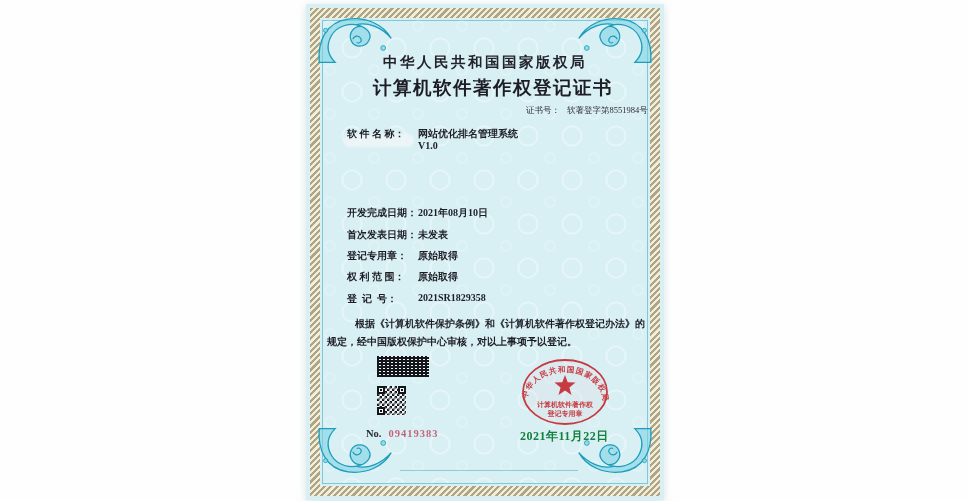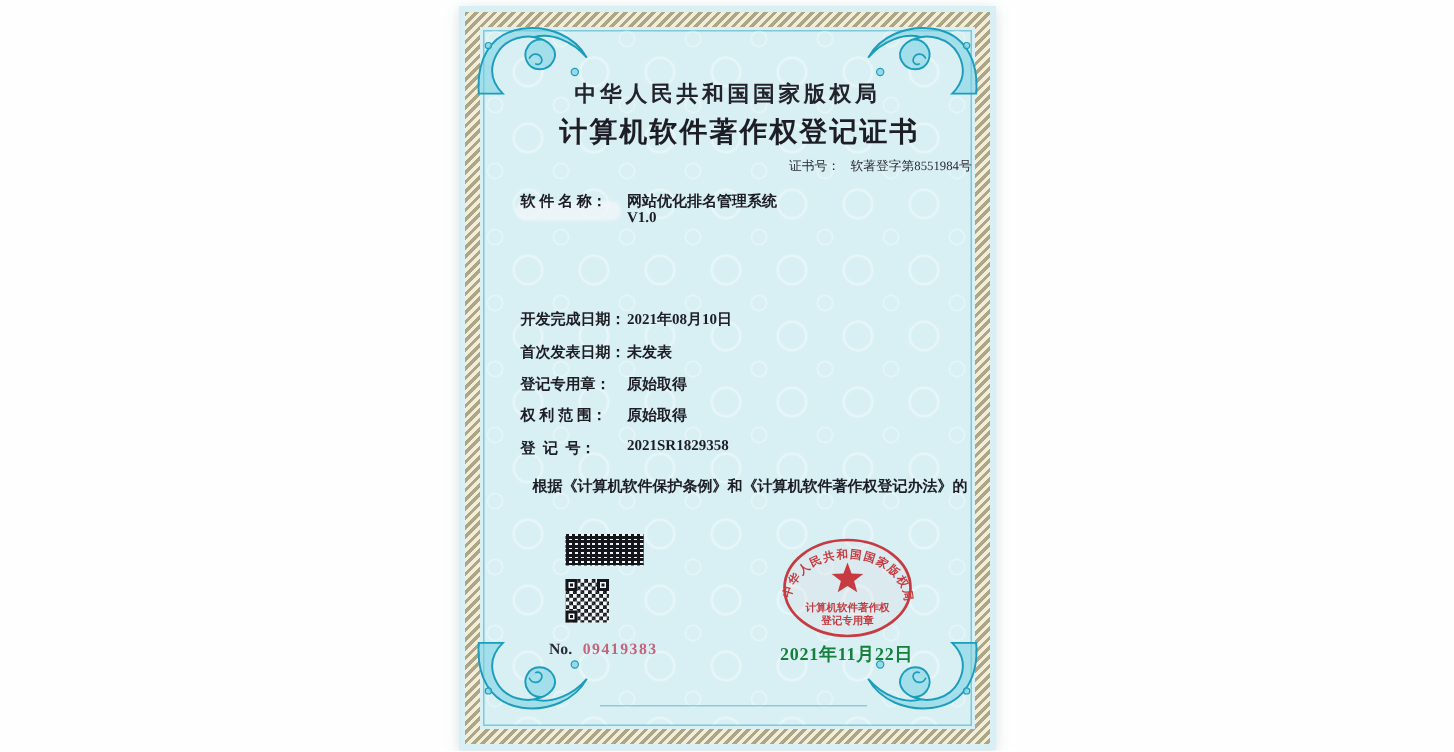--- a/index.html
+++ b/index.html
@@ -131,20 +131,21 @@
       <span class="flabel">权 利 范 围：</span>
       <span class="fvalue">原始取得</span>
     </div>
 
     <div class="frow" style="top:288px">
       <span class="flabel">登  记  号：</span>
       <span class="fvalue">2021SR1829358</span>
     </div>
 
     <div class="stmt" style="left:49px;top:313px">根据《计算机软件保护条例》和《计算机软件著作权登记办法》的</div>
+    <div class="stmt" style="left:21px;top:331px">规定，经中国版权保护中心审核，对以上事项予以登记。</div>
 
     <div class="barcode"></div>
     <div class="qr">
       <div class="qf a"></div>
       <div class="qf b"></div>
       <div class="qf c"></div>
     </div>
 
     <div class="serial">
       <span class="pfx">No.</span>

